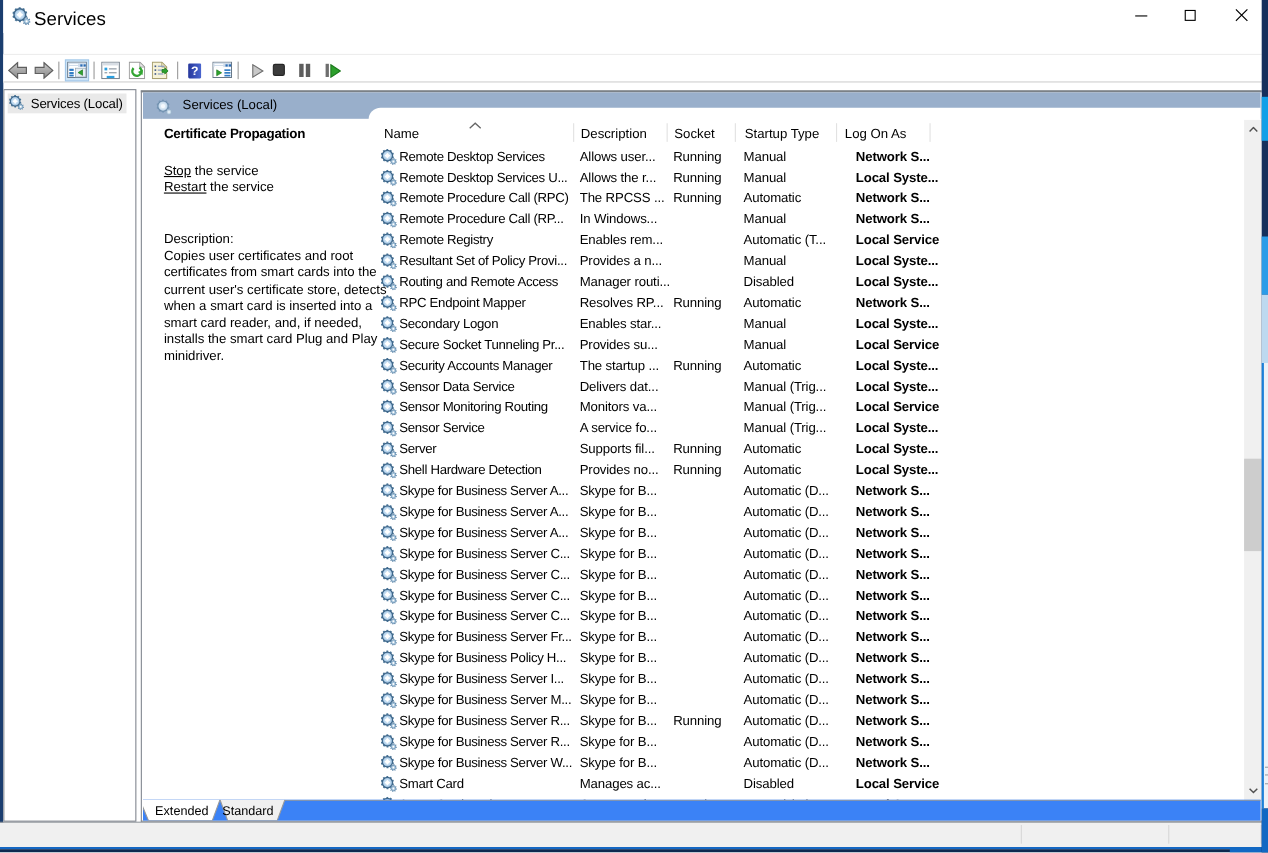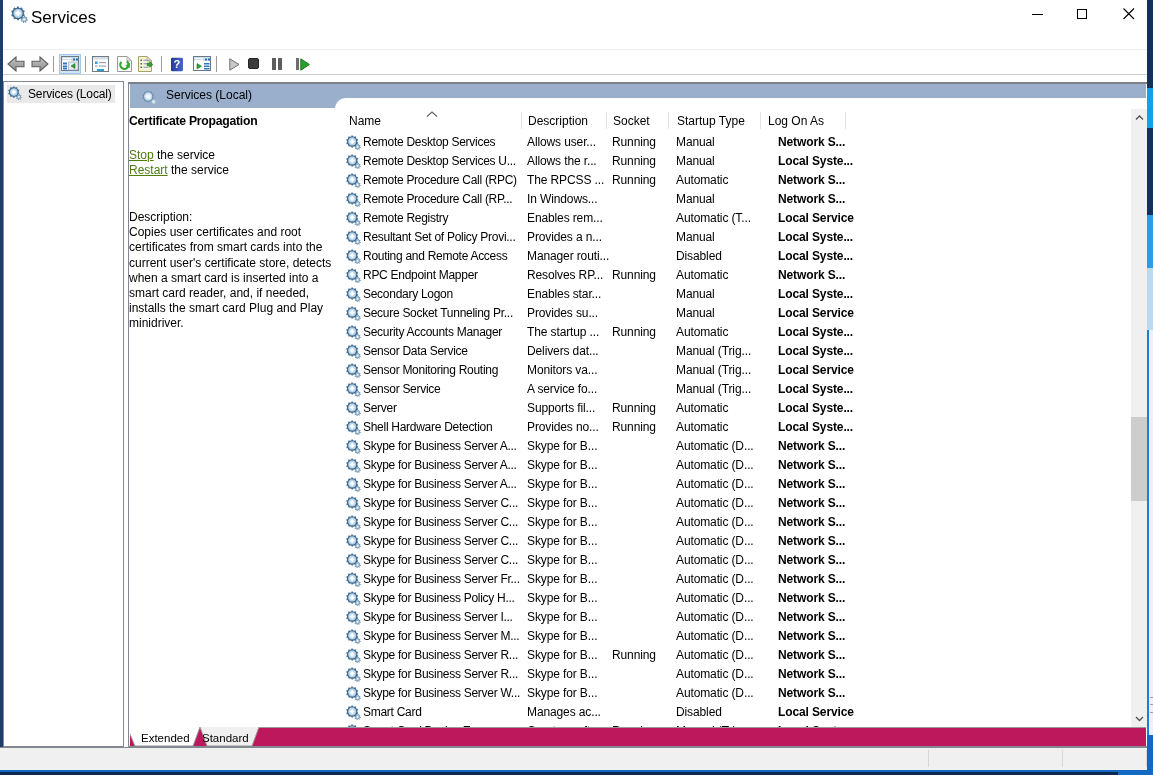--- a/index.html
+++ b/index.html
@@ -18,37 +18,37 @@
 
 #tree { left:3px; top:81px; width:121px; height:666px; background:#fff; border:1px solid #828790; }
 #treesel { left:3px; top:3px; width:108px; height:18px; background:#e9e9e9; }
 #treetxt { left:24px; top:5px; font-size:12px; letter-spacing:-0.15px; }
 
 #pane { left:128px; top:82px; width:1019px; height:665px; background:#fff; border:1px solid #828790; border-top:2px solid #7b8187; border-right:none; }
 #band { left:1px; top:0px; width:1016px; height:24px; background:#99afcb; }
 #bandl { left:37px; top:4px; font-size:12px; }
 #page { left:206px; top:14px; width:811px; height:630px; background:#fff; border-top-left-radius:11px; }
 
-#desc { left:0; top:30px; width:200px; white-space:nowrap; }
+#desc { left:20px; top:30px; width:200px; white-space:nowrap; }
 #desctitle { font-weight:bold; font-size:12.2px; letter-spacing:-0.25px; }
-.link { color:#4d7c0f; text-decoration:underline; }
+.link { color:#000000; text-decoration:underline; }
 
 #hdr { position:absolute; left:217px; top:25px; height:23px; font-size:12px; }
 #hdr span { white-space:nowrap; }
 .hsep { position:absolute; top:3px; width:1px; height:17px; background:#e2e2e2; }
 #rows { position:absolute; left:217px; top:49px; width:795px; height:595px; overflow:hidden; font-size:12px; letter-spacing:-0.12px; }
 .row { position:relative; height:19px; }
 .row span { position:absolute; top:2px; white-space:nowrap; }
 .row svg { position:absolute; left:0px; top:2px; }
 .c1 { left:17px; letter-spacing:-0.28px; } .c2 { left:181px; } .c3 { left:266px; } .c4 { left:330px; } .c5 { left:432px;font-weight:bold; }
 
 #sbar { left:1002px; top:25px; width:16px; height:619px; background:#f0f0f0; }
 #sthumb { left:0px; top:308px; width:16px; height:84px; background:#cdcdcd; }
 
-#tabs { left:1px; top:643px; width:1016px; height:19px; background:#be185d; }
+#tabs { left:1px; top:643px; width:1016px; height:19px; background:#3b82f6; }
 
 #statusbar { left:0; top:748px; width:1147px; height:22px; background:#f0f0f0; }
 
 
 #rstrip { left:1147px; top:0; width:6px; height:775px; background:#16305c; }
 </style>
 </head>
 <body>
 <div id="stage">
 <svg width="0" height="0" style="position:absolute">

